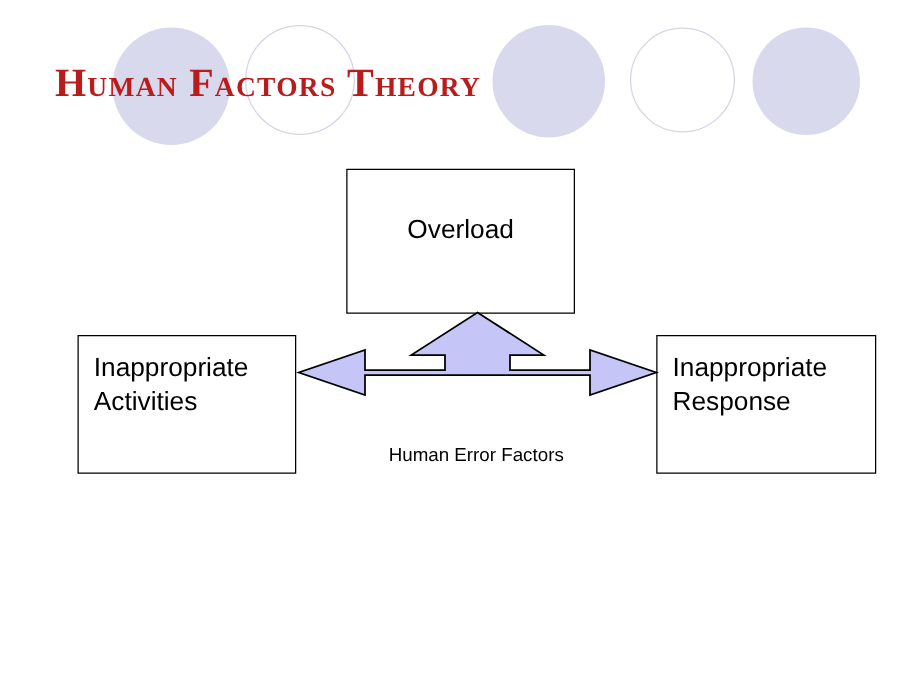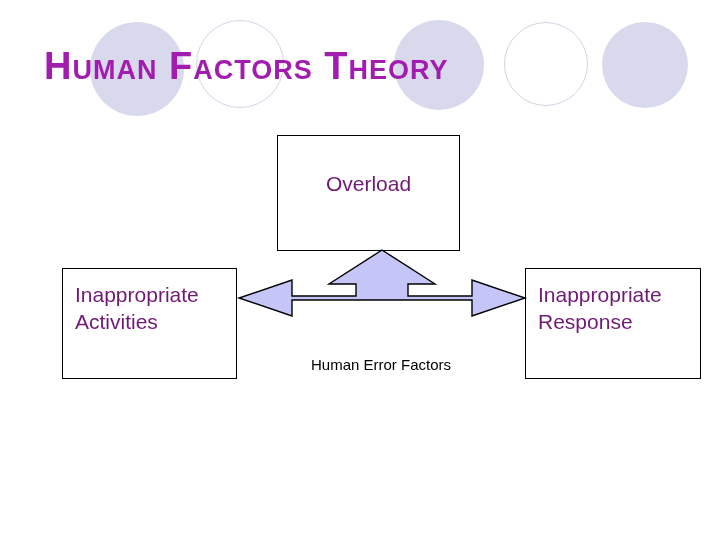--- a/index.html
+++ b/index.html
@@ -40,37 +40,37 @@
   .decor-circle.outline {
     background: #ffffff;
     border: 1px solid #d4d4e8;
   }
 
   
   #slide-title {
     position: absolute;
     left: 44px;
     top: 44px;
-    font-family: Liberation Sans, sans-serif;
-    font-size: 38px;
+    font-family: Liberation Serif, serif;
+    font-size: 32px;
     font-weight: bold;
     font-variant: small-caps;
     letter-spacing: 1px;
-    color: #a21caf;
+    color: #b91c1c;
     white-space: nowrap;
     line-height: 44px;
   }
 
   
   .diagram-box {
     position: absolute;
     background: #ffffff;
     border: 1px solid #000000;
     box-sizing: border-box;
-    color: #701a75;
+    color: #000000;
     font-family: "Liberation Sans", sans-serif;
     font-size: 21px;
     line-height: 27px;
   }
   #box-overload {
     left: 277px;
     top: 135px;
     width: 183px;
     height: 116px;
     text-align: center;

